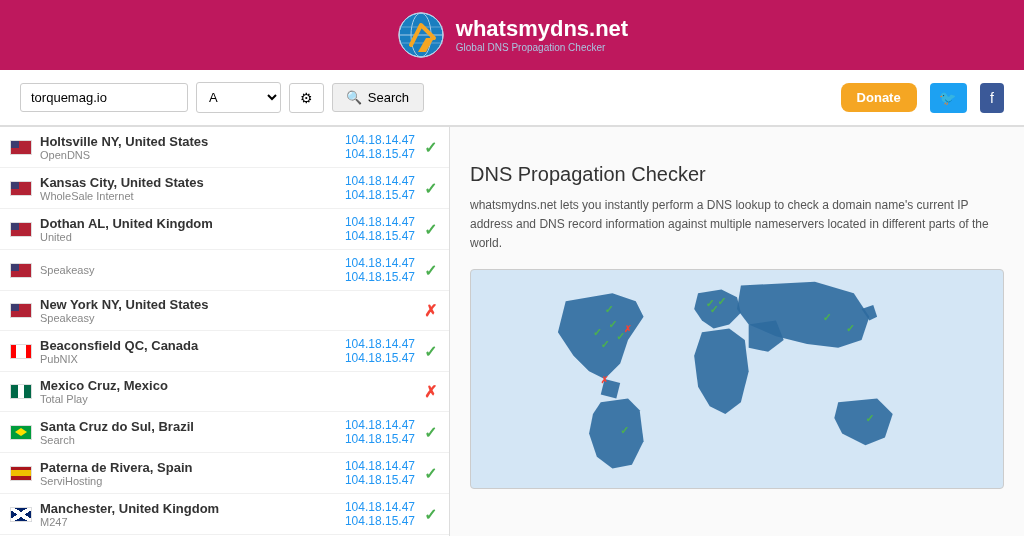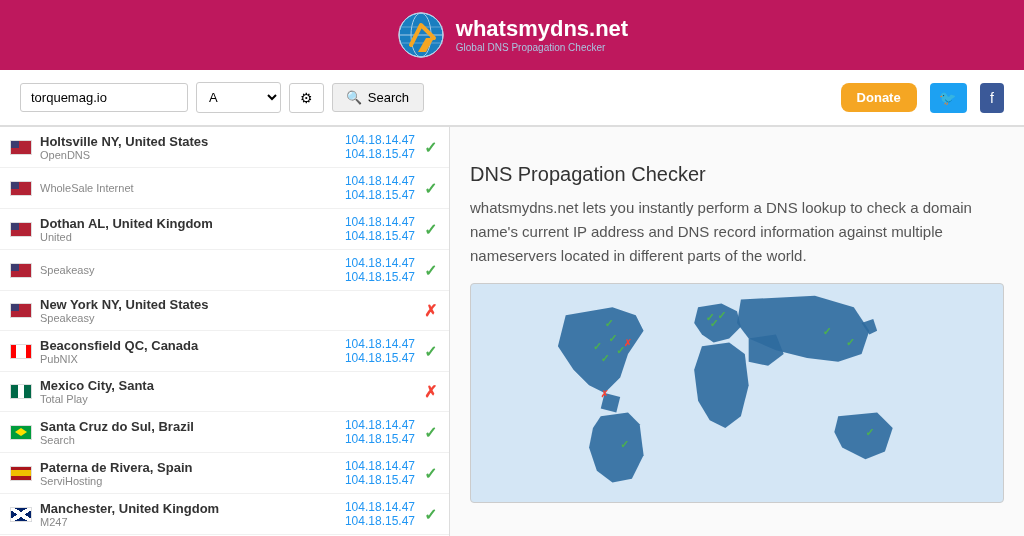--- a/index.html
+++ b/index.html
@@ -227,21 +227,21 @@
       overflow-y: auto;
     }
     .checker-title {
       font-size: 20px;
       color: #333;
       margin-bottom: 10px;
       font-weight: normal;
       margin-top: 16px;
     }
     .checker-desc {
-      font-size: 15px;
+      font-size: 12px;
       color: #555;
       line-height: 1.6;
       margin-bottom: 15px;
     }
 
     
     .map-container {
       background: #d4e6f5;
       border: 1px solid #ccc;
       border-radius: 4px;
@@ -313,20 +313,21 @@
         </div>
         <div class="ip-addresses">
           <a class="ip-link" href="#">104.18.14.47</a>
           <a class="ip-link" href="#">104.18.15.47</a>
         </div>
         <div class="status-icon status-ok">✓</div>
       </div>
       <div class="dns-row">
         <div class="flag flag-us"></div>
         <div class="location-info">
+          <div class="location-name">Kansas City, United States</div>
           <div class="isp-name">WholeSale Internet</div>
         </div>
         <div class="ip-addresses">
           <a class="ip-link" href="#">104.18.14.47</a>
           <a class="ip-link" href="#">104.18.15.47</a>
         </div>
         <div class="status-icon status-ok">✓</div>
       </div>
       <div class="dns-row">
         <div class="flag flag-us"></div>
@@ -368,21 +369,21 @@
         </div>
         <div class="ip-addresses">
           <a class="ip-link" href="#">104.18.14.47</a>
           <a class="ip-link" href="#">104.18.15.47</a>
         </div>
         <div class="status-icon status-ok">✓</div>
       </div>
       <div class="dns-row">
         <div class="flag flag-mx"></div>
         <div class="location-info">
-          <div class="location-name">Mexico City, Santa</div>
+          <div class="location-name">Mexico Cruz, Mexico</div>
           <div class="isp-name">Total Play</div>
         </div>
         <div class="ip-addresses"></div>
         <div class="status-icon status-err">✗</div>
       </div>
       <div class="dns-row">
         <div class="flag flag-br"></div>
         <div class="location-info">
           <div class="location-name">Santa Cruz do Sul, Brazil</div>
           <div class="isp-name">Search</div>

